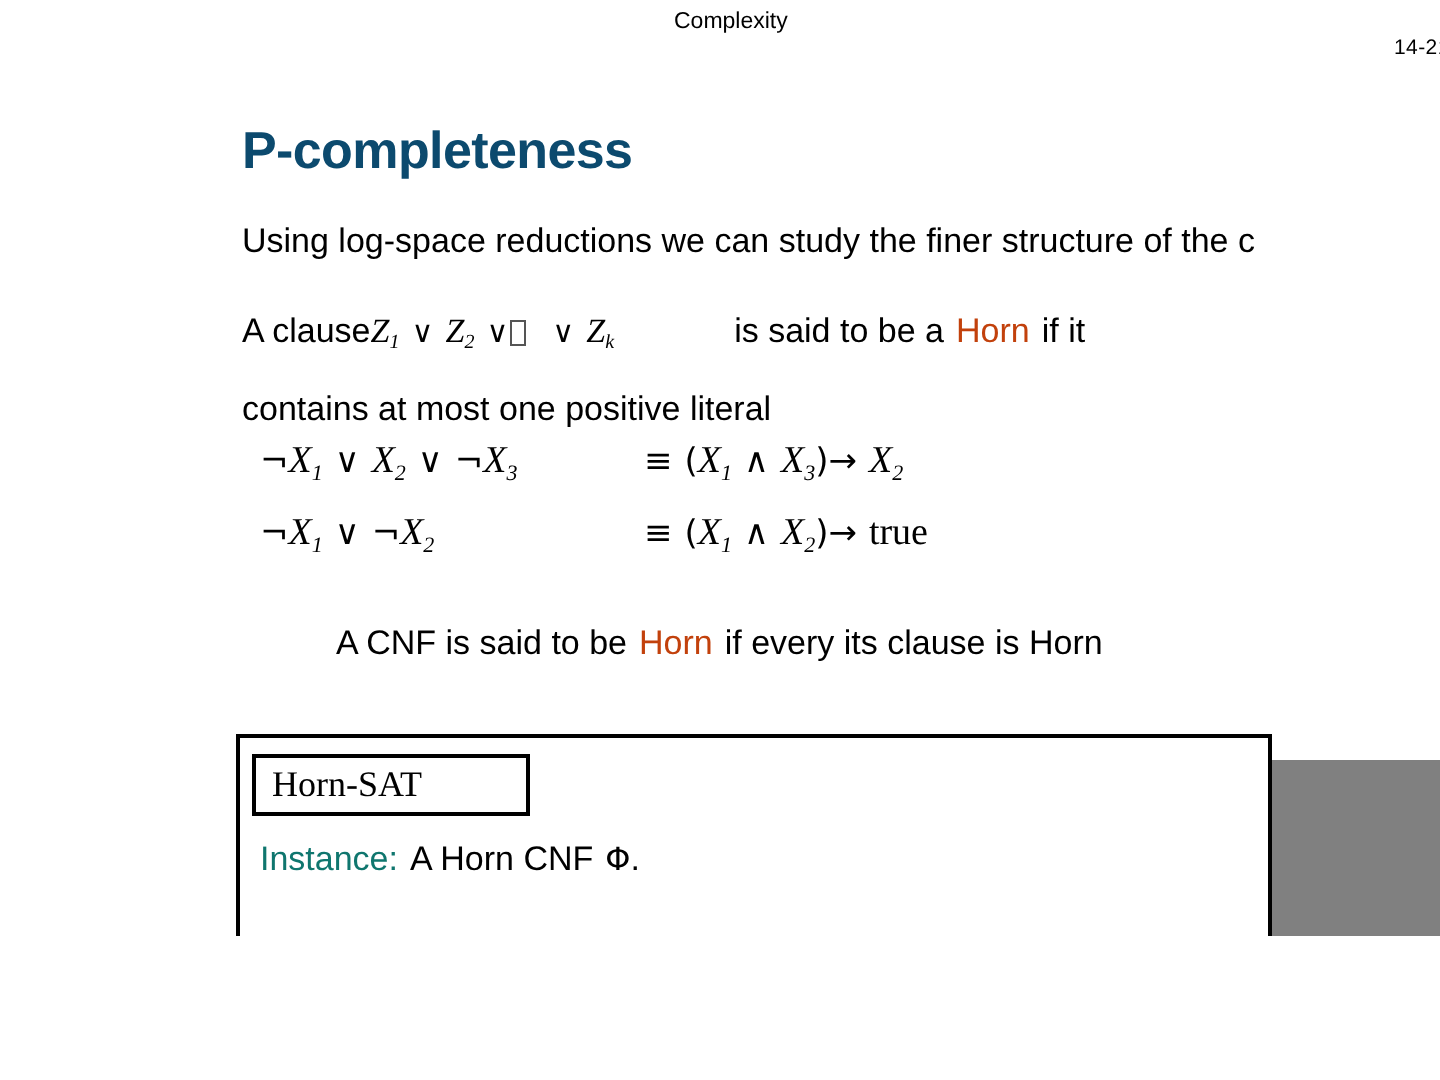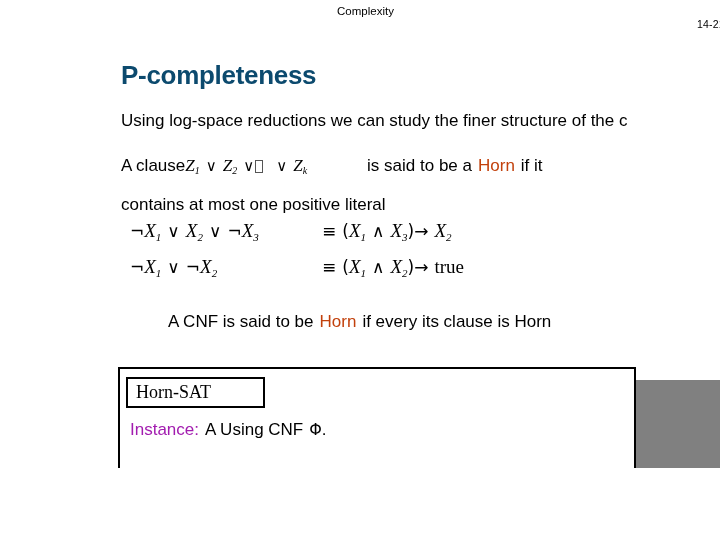--- a/index.html
+++ b/index.html
@@ -206,21 +206,21 @@
   .field {
     position: absolute;
     left: 10px;
     font-size: 17px;
     color: #000000;
     white-space: nowrap;
   }
   .field.instance { top: 51px; }
   .field.question { top: 85px; }
   .green {
-    color: #a21caf;
+    color: #0f766e;
   }
   .phi {
     font-family: "DejaVu Sans", sans-serif;
     font-size: 16px;
   }
   .sp { display: inline-block; width: 6px; }
   .sp-wide { display: inline-block; width: 12px; }
 </style>
 </head>
 <body>
@@ -258,18 +258,18 @@
   </div>
 
   <div class="box-shadow"></div>
 
   <div class="box-outer">
     <div class="box-inner">
       <span class="box-inner-label">Horn-SAT</span>
     </div>
 
     <div class="field instance">
-      <span class="green">Instance:</span><span class="sp"></span><span>A Using CNF</span><span class="sp"></span><span class="phi">Φ</span><span>.</span>
+      <span class="green">Instance:</span><span class="sp"></span><span>A Horn CNF</span><span class="sp"></span><span class="phi">Φ</span><span>.</span>
     </div>
 
   </div>
 
 </div>
 
 </body></html>

